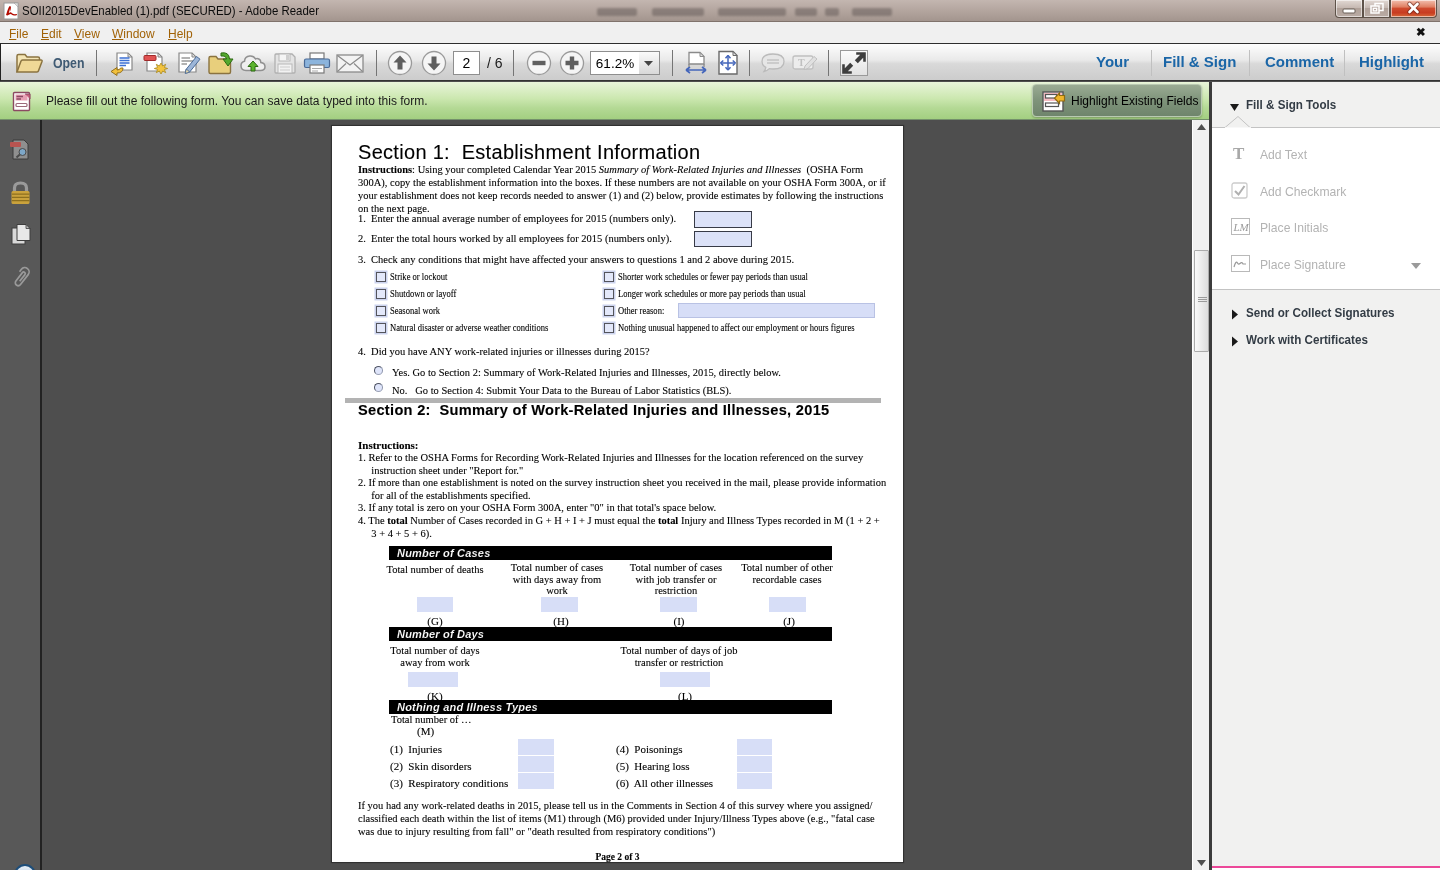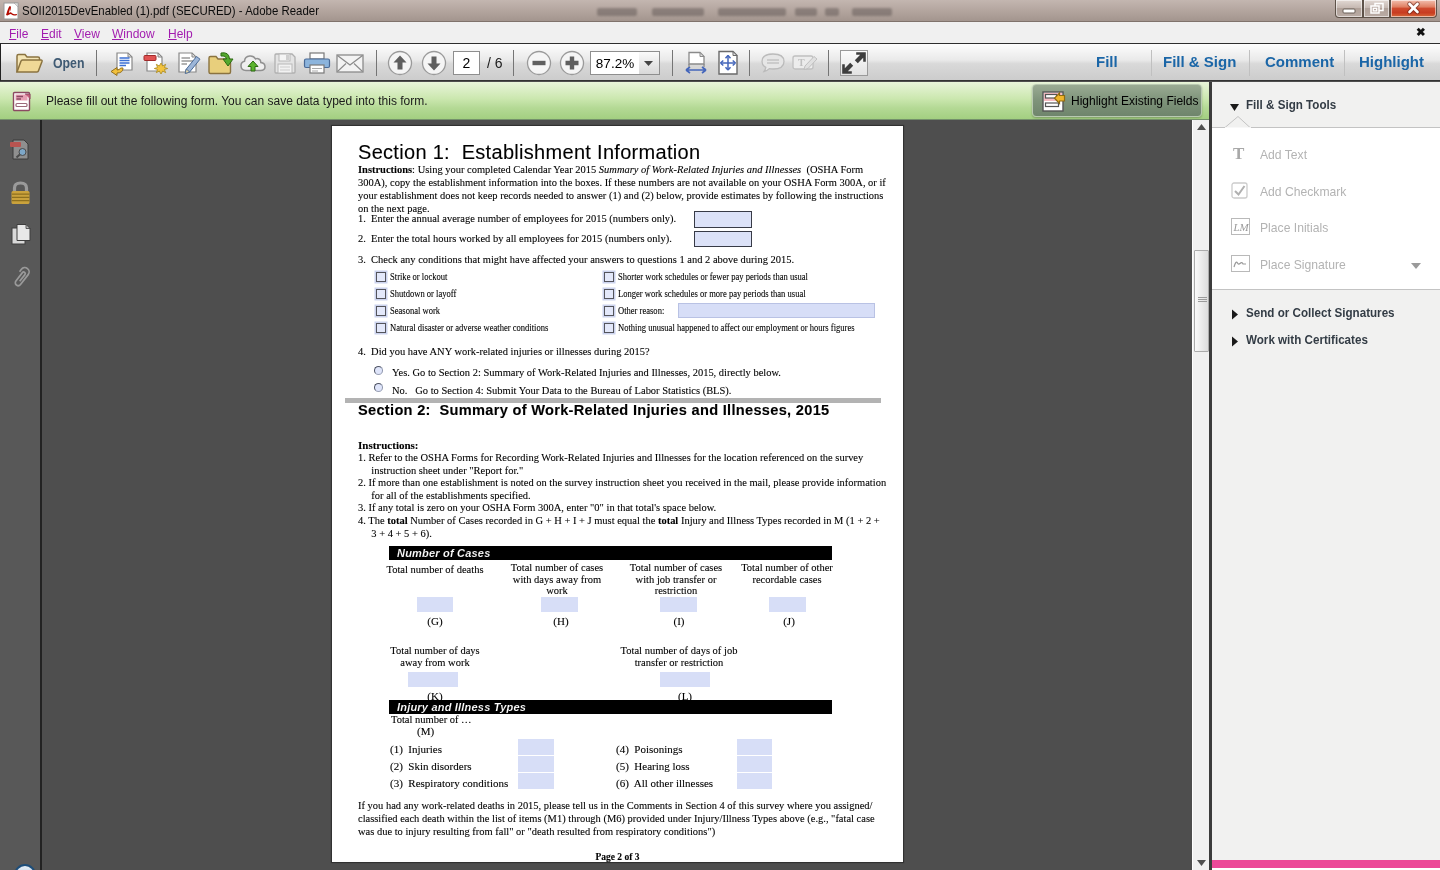--- a/index.html
+++ b/index.html
@@ -14,21 +14,21 @@
 .winbtn { position:absolute; top:0; height:18px; border:1px solid #5e5249; border-top:none;
   box-shadow:inset 0 0 0 1px rgba(255,255,255,.55); }
 #btn-min { left:1335px; width:28px; border-radius:0 0 0 4px;
   background:linear-gradient(#e2d9d4,#c6b9b2 45%,#b0a199 50%,#baaca5); }
 #btn-max { left:1363px; width:27px;
   background:linear-gradient(#e2d9d4,#c6b9b2 45%,#b0a199 50%,#baaca5); }
 #btn-close { left:1390px; width:47px; border-radius:0 0 4px 0;
   background:linear-gradient(#f3c0af,#e08164 40%,#cf4a2d 50%,#c83c21 75%,#d86a3a); }
 
 #menubar { left:0; top:22px; width:1440px; height:21px; background:#f0f0f0; }
-#menubar span.m { position:absolute; top:5px; font-size:12px; color:#a21caf; }
+#menubar span.m { position:absolute; top:5px; font-size:12px; color:#a16207; }
 #menubar u { text-decoration:underline; }
 
 #toolbar { left:0; top:43px; width:1440px; height:38px;
   background:linear-gradient(#fdfdfd,#e9e9e9 45%,#d9d9d9 55%,#cccccc);
   border-top:1px solid #2e2e2e; border-bottom:1px solid #333; border-left:1px solid #222; }
 .tsep { position:absolute; top:6px; width:1px; height:26px; background:#757575; }
 .ticon { position:absolute; top:7px; }
 .tlabel { position:absolute; top:9px; font-size:15px; font-weight:bold; color:#1b66a7; }
 
 #greenbar { left:0; top:82px; width:1211px; height:38px;
@@ -45,21 +45,21 @@
 
 #docarea { left:42px; top:120px; width:1150px; height:750px; background:#4e4e4e; }
 #page { position:absolute; left:290px; top:6px; width:571px; height:736px; background:#fff;
   box-shadow:0 0 1px 1px rgba(30,30,30,.6); font-family:"Liberation Serif",serif; color:#000; -webkit-text-stroke:.2px rgba(0,0,0,.5); }
 
 #vscroll { left:1192px; top:120px; width:17px; height:750px; background:#f1f1f1; border-left:1px solid #fff; }
 #vthumb { left:1px; top:130px; width:15px; height:102px; background:linear-gradient(90deg,#fafafa,#dcdcdc);
   border:1px solid #ababab; border-radius:1px; }
 #panelline { left:1209px; top:82px; width:3px; height:788px; background:#3c3c3c; }
 
-#panel { left:1212px; top:82px; width:228px; height:786px; background:#f1f1f0; border-bottom:8px solid #ec4899; }
+#panel { left:1212px; top:82px; width:228px; height:786px; background:#f1f1f0; border-bottom:2px solid #ec4899; }
 #panel-white { left:0px; top:45px; width:228px; height:163px; background:#fff;
   border-top:1px solid #c3c3c3; border-bottom:1px solid #c3c3c3; }
 .pitem { position:absolute; left:48px; font-size:13.5px; color:#b3b3b3; transform:scaleX(.9); transform-origin:0 0; }
 .phead { position:absolute; font-size:12.5px; font-weight:bold; color:#333c45; transform:scaleX(.93); transform-origin:0 0; }
 
 .ser { font-family:"Liberation Serif",serif; }
 .fld { position:absolute; background:#dce2f8; border:1.5px solid #383b47; }
 .fld2 { position:absolute; background:#d7def7; }
 .cb { position:absolute; width:10px; height:10px; background:#e3e8fa; border:1px solid #54555c;
   box-shadow:0 0 0 1.5px #ccd3ee; }
@@ -191,21 +191,21 @@
     <span class="abs" style="left:486px;top:11px;font-size:14px;color:#1a1a1a">/ 6</span>
     <span class="tsep" style="left:512px"></span>
     <svg class="ticon" style="left:525px;top:6px" width="26" height="26" viewBox="0 0 26 26">
       <circle cx="13" cy="13" r="11.5" fill="#f5f5f5" stroke="#9a9a9a" stroke-width="1.3"></circle>
       <rect x="6.5" y="10.8" width="13" height="4.4" fill="#5f5f5f"></rect>
     </svg>
     <svg class="ticon" style="left:558px;top:6px" width="26" height="26" viewBox="0 0 26 26">
       <circle cx="13" cy="13" r="11.5" fill="#f5f5f5" stroke="#9a9a9a" stroke-width="1.3"></circle>
       <path d="M10.8 6.5 L15.2 6.5 L15.2 10.8 L19.5 10.8 L19.5 15.2 L15.2 15.2 L15.2 19.5 L10.8 19.5 L10.8 15.2 L6.5 15.2 L6.5 10.8 L10.8 10.8 Z" fill="#5f5f5f"></path>
     </svg>
-    <div class="abs" style="left:589px;top:7px;width:50px;height:24px;background:#fff;border:1px solid #8e8e8e;text-align:center;font-size:13.5px;padding-top:4px">87.2%</div>
+    <div class="abs" style="left:589px;top:7px;width:50px;height:24px;background:#fff;border:1px solid #8e8e8e;text-align:center;font-size:13.5px;padding-top:4px">61.2%</div>
     <div class="abs" style="left:638px;top:7px;width:21px;height:24px;background:linear-gradient(#fafafa,#d8d8d8);border:1px solid #8e8e8e;border-left:none">
       <svg width="19" height="22">
           <path d="M5 9 L14 9 L9.5 14 Z" fill="#444"></path>
         </svg></div>
     <span class="tsep" style="left:671px"></span>
     <svg class="ticon" style="left:682px;top:6px" width="26" height="26" viewBox="0 0 26 26">
       <path d="M6 2.5 L17 2.5 L21 6.5 L21 14 L6 14 Z" fill="#fff" stroke="#8a8a8a" stroke-width="1.3"></path>
       <path d="M17 2.5 L17 6.5 L21 6.5 Z" fill="#e0e0e0" stroke="#8a8a8a"></path>
       <path d="M3 20 L23 20 M3 20 l4 -3 M3 20 l4 3 M23 20 l-4 -3 M23 20 l-4 3" stroke="#4466bb" stroke-width="1.6" fill="none"></path>
       <path d="M6 14 L6 17 M21 14 L21 17" stroke="#8a8a8a" stroke-width="1.3"></path>
@@ -233,21 +233,21 @@
     </svg>
     <span class="tsep" style="left:827px"></span>
     <div class="abs" style="left:839px;top:6px;width:28px;height:26px;background:linear-gradient(#fcfcfc,#e2e2e2);border:1px solid #9a9a9a">
       <svg width="26" height="24" viewBox="0 0 26 24">
         <g fill="#3e3e3e">
             <path d="M13.8 9.2 L19.2 3.8 L15.2 3.8 L15.2 1.2 L24.8 1.2 L24.8 10.8 L22.2 10.8 L22.2 6.8 L16.8 12.2 Z"></path>
         <path d="M12.2 14.8 L6.8 20.2 L10.8 20.2 L10.8 22.8 L1.2 22.8 L1.2 13.2 L3.8 13.2 L3.8 17.2 L9.2 11.8 Z"></path>
           </g>
       </svg>
     </div>
-    <span class="tlabel" style="left:1095px">Fill</span>
+    <span class="tlabel" style="left:1095px">Your</span>
     <span class="tsep" style="left:1150px;background:#c0c0c0"></span>
     <span class="tlabel" style="left:1162px">Fill &amp; Sign</span>
     <span class="tsep" style="left:1248px;background:#c0c0c0"></span>
     <span class="tlabel" style="left:1264px">Comment</span>
     <span class="tsep" style="left:1343px;background:#c0c0c0"></span>
     <span class="tlabel" style="left:1358px">Highlight</span>
   </div>
   <div class="abs" id="greenbar">
     <svg class="abs" style="left:12px;top:9px" width="20" height="21" viewBox="0 0 20 21">
       <rect x="1.5" y="1.5" width="16" height="18" rx="1" fill="#fff" stroke="#8c4a62" stroke-width="1.4"></rect>
@@ -351,27 +351,28 @@
     <div class="hdr" style="left:284px;top:436px;width:120px">Total number of cases<br>with job transfer or<br>restriction</div>
     <div class="hdr" style="left:395px;top:436px;width:120px">Total number of other<br>recordable cases</div>
     <div class="fld2" style="left:85px;top:471px;width:36px;height:15px"></div>
     <div class="fld2" style="left:209px;top:471px;width:37px;height:15px"></div>
     <div class="fld2" style="left:328px;top:471px;width:37px;height:15px"></div>
     <div class="fld2" style="left:437px;top:471px;width:37px;height:15px"></div>
     <div class="ltr" style="left:43px;top:489px;width:120px">(G)</div>
     <div class="ltr" style="left:169px;top:489px;width:120px">(H)</div>
     <div class="ltr" style="left:287px;top:489px;width:120px">(I)</div>
     <div class="ltr" style="left:397px;top:489px;width:120px">(J)</div>
+    <div class="blk" style="top:501px">Number of Days</div>
     <div class="hdr" style="left:43px;top:519px;width:120px">Total number of days<br>away from work</div>
     <div class="hdr" style="left:287px;top:519px;width:120px">Total number of days of job<br>transfer or restriction</div>
     <div class="fld2" style="left:76px;top:546px;width:50px;height:15px"></div>
     <div class="fld2" style="left:328px;top:546px;width:50px;height:15px"></div>
     <div class="ltr" style="left:43px;top:564px;width:120px">(K)</div>
     <div class="ltr" style="left:293px;top:564px;width:120px">(L)</div>
-    <div class="blk" style="top:574px">Injury and Illness Types</div>
+    <div class="blk" style="top:574px">Nothing and Illness Types</div>
     <div class="abs ser" style="left:59px;top:588px;font-size:10.5px">Total number of …</div>
     <div class="abs ser" style="left:85px;top:599px;font-size:11px">(M)</div>
     <div class="fld2" style="left:186px;top:613px;width:36px;height:16px"></div>
     <div class="fld2" style="left:186px;top:630px;width:36px;height:16px"></div>
     <div class="fld2" style="left:186px;top:647px;width:36px;height:16px"></div>
     <div class="fld2" style="left:405px;top:613px;width:35px;height:16px"></div>
     <div class="fld2" style="left:405px;top:630px;width:35px;height:16px"></div>
     <div class="fld2" style="left:405px;top:647px;width:35px;height:16px"></div>
     <div class="abs ser" style="left:58px;top:617px;font-size:11px">(1)&nbsp; Injuries</div>
     <div class="abs ser" style="left:58px;top:634px;font-size:11px">(2)&nbsp; Skin disorders</div>

